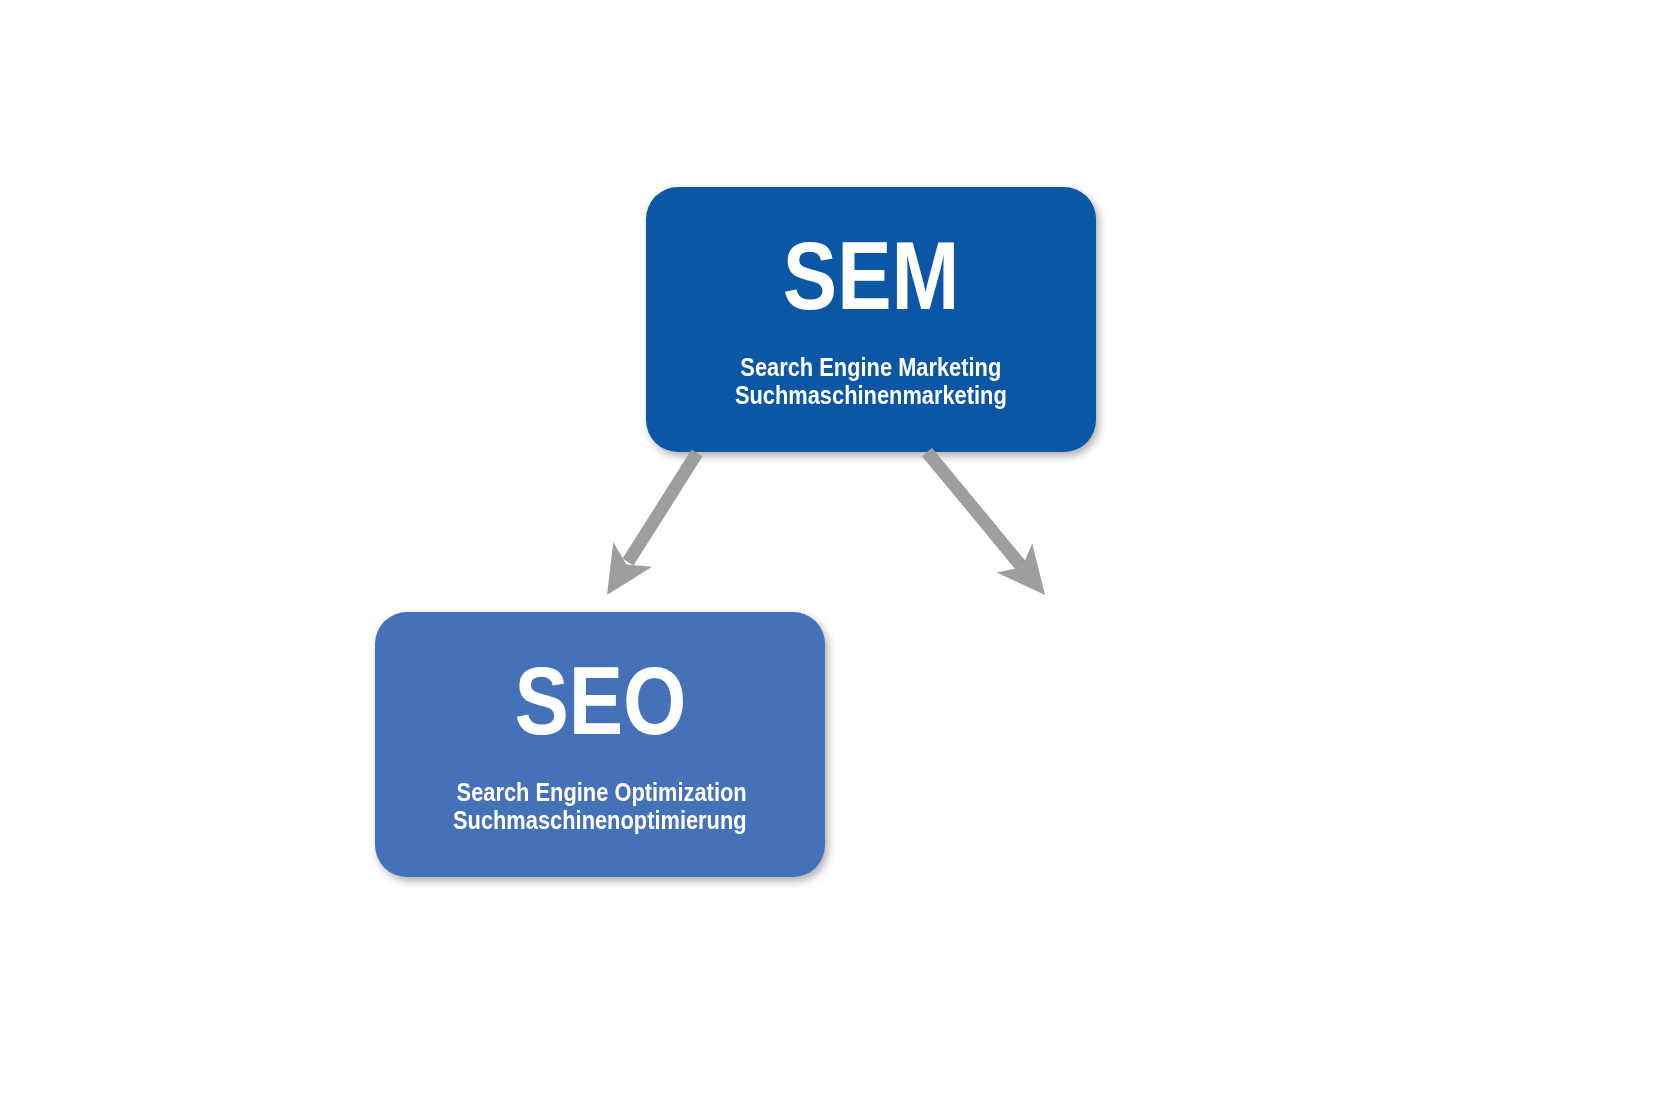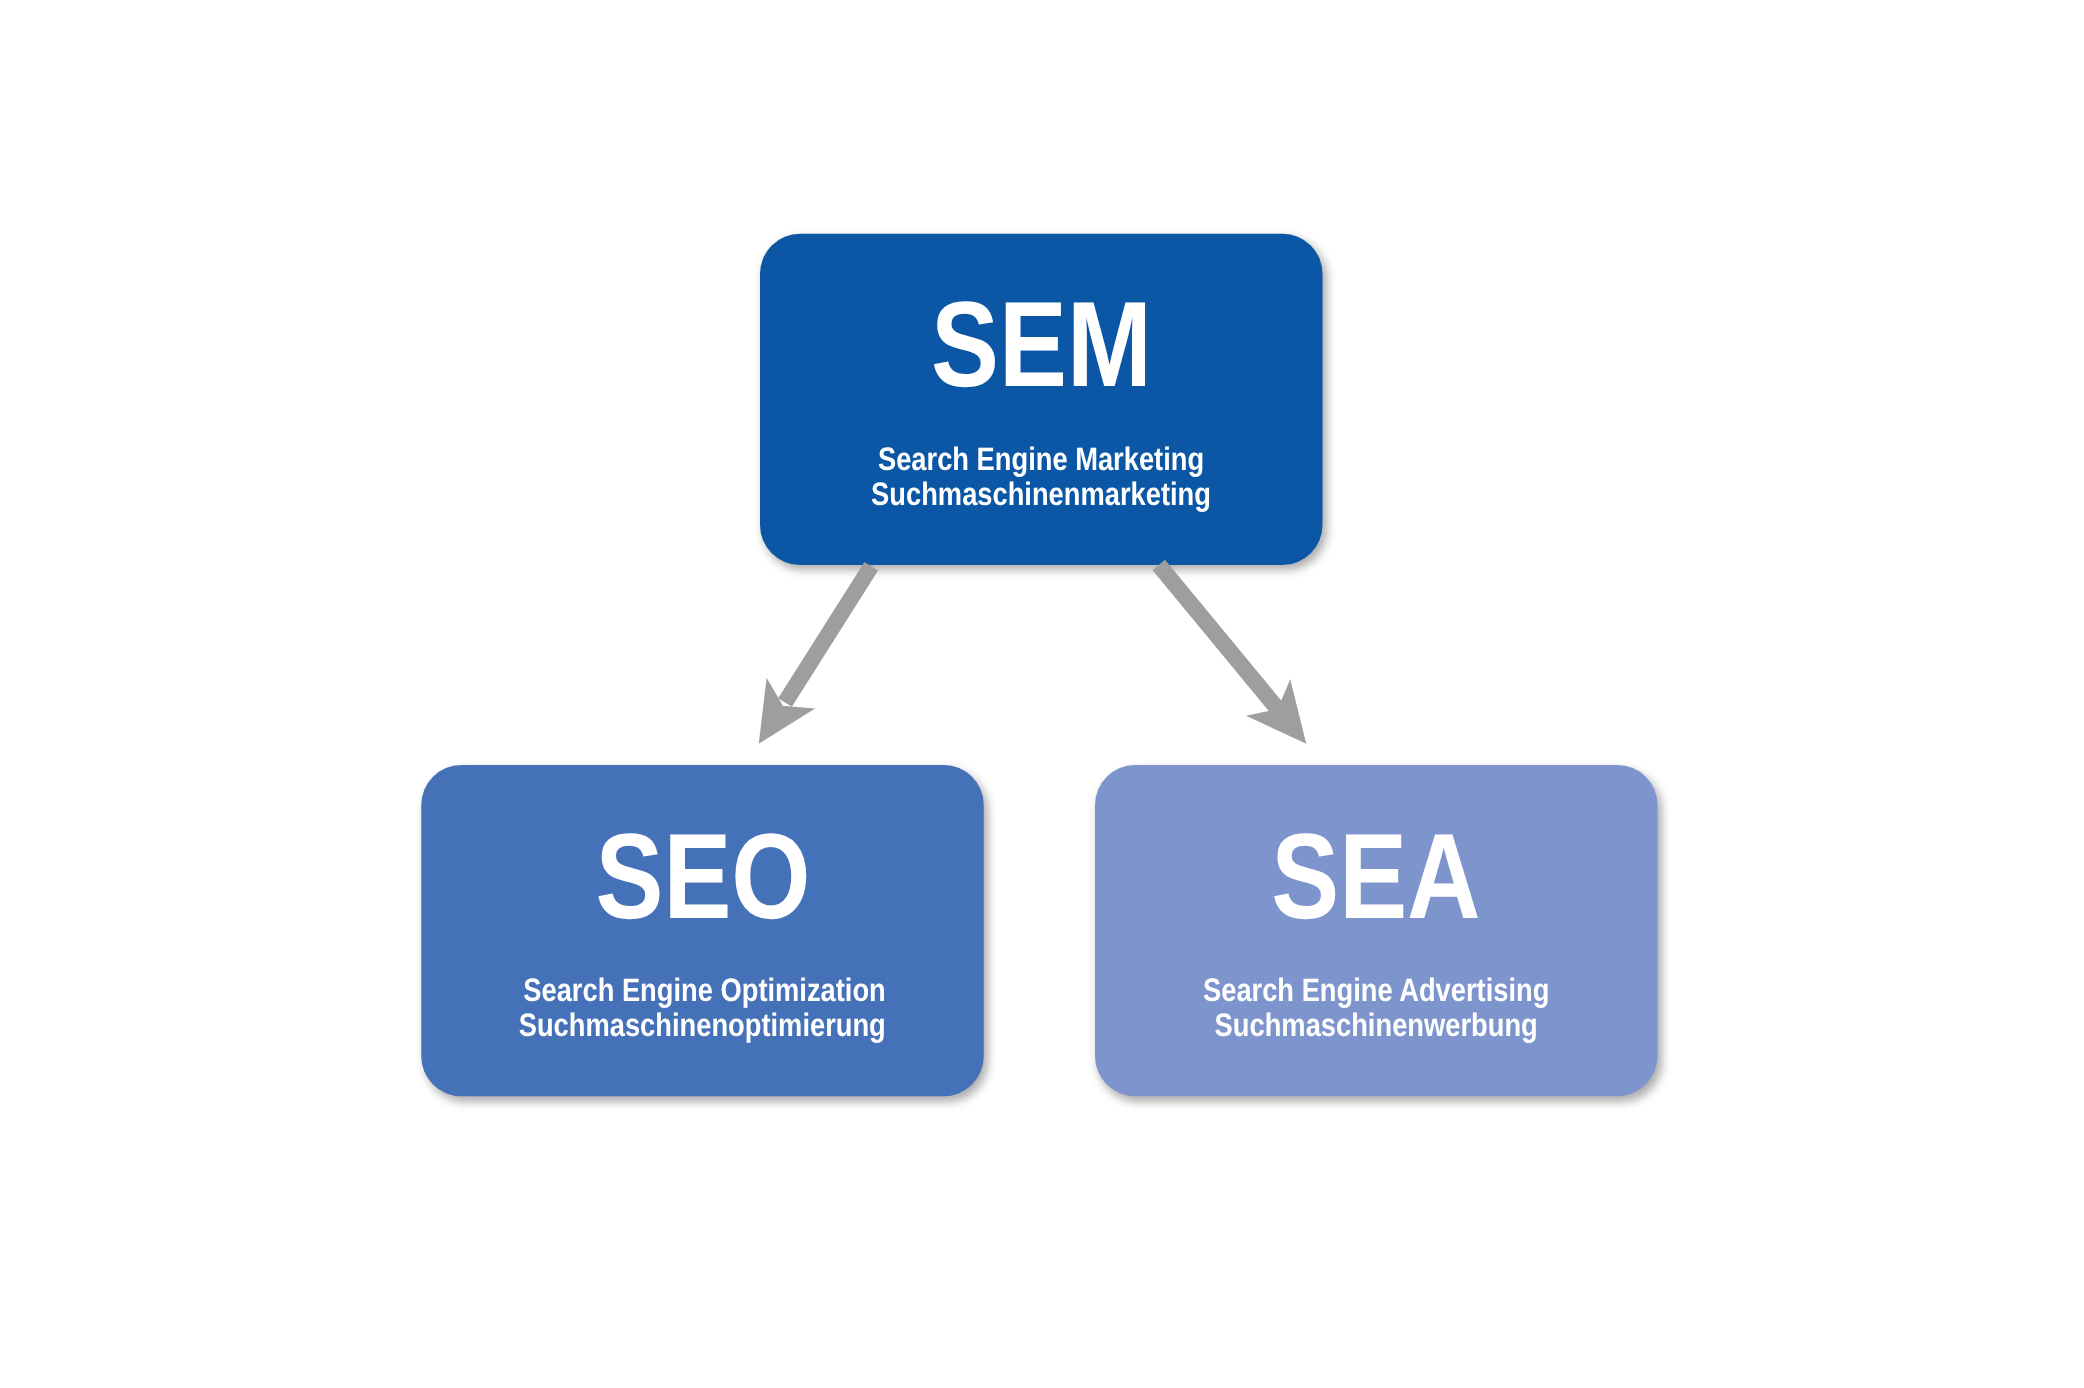--- a/index.html
+++ b/index.html
@@ -19,20 +19,21 @@
     position: absolute;
     width: 450px;
     height: 265px;
     border-radius: 32px;
     box-shadow: 3px 4px 8px rgba(0,0,0,0.32);
     display: flex;
     flex-direction: column;
     align-items: center;
     text-align: center;
     color: #ffffff;
+    margin-left: 38px;
   }
   .node-sem { left: 608px; top: 187px; background: #0b57a5; }
   .node-seo { left: 337px; top: 612px; background: #4471b7; text-align: right; }
   .node-sea { left: 876px; top: 612px; background: #7e94cc; }
   .node-abbr {
     margin-top: 40px;
     font-size: 97px;
     line-height: 1;
     font-weight: 700;
     letter-spacing: 0px;
@@ -72,27 +73,20 @@
   </div>
 
   <div class="node node-seo">
     <div class="node-abbr">SEO</div>
     <div class="node-sub">
       <div>Search Engine Optimization</div>
       <div>Suchmaschinenoptimierung</div>
     </div>
   </div>
 
-  <div class="node node-sea">
-    <div class="node-abbr">SEA</div>
-    <div class="node-sub">
-      <div>Search Engine Advertising</div>
-      <div>Suchmaschinenwerbung</div>
-    </div>
-  </div>
 
   <svg class="arrows" viewBox="0 0 1667 1110" xmlns="http://www.w3.org/2000/svg">
     <g>
       <line x1="697" y1="453" x2="628" y2="562" stroke-width="13" stroke="#9e9e9e"></line>
       <polygon points="607,595 652.1,566.7 626.3,564.6 613.3,542.1" fill="#9e9e9e"></polygon>
     </g>
     <g>
       <line x1="927" y1="452" x2="1022" y2="567" stroke-width="13" stroke="#9e9e9e"></line>
       <polygon points="1045,595 996.8,572.6 1022.1,567.2 1032.2,543.4" fill="#9e9e9e"></polygon>
     </g>

